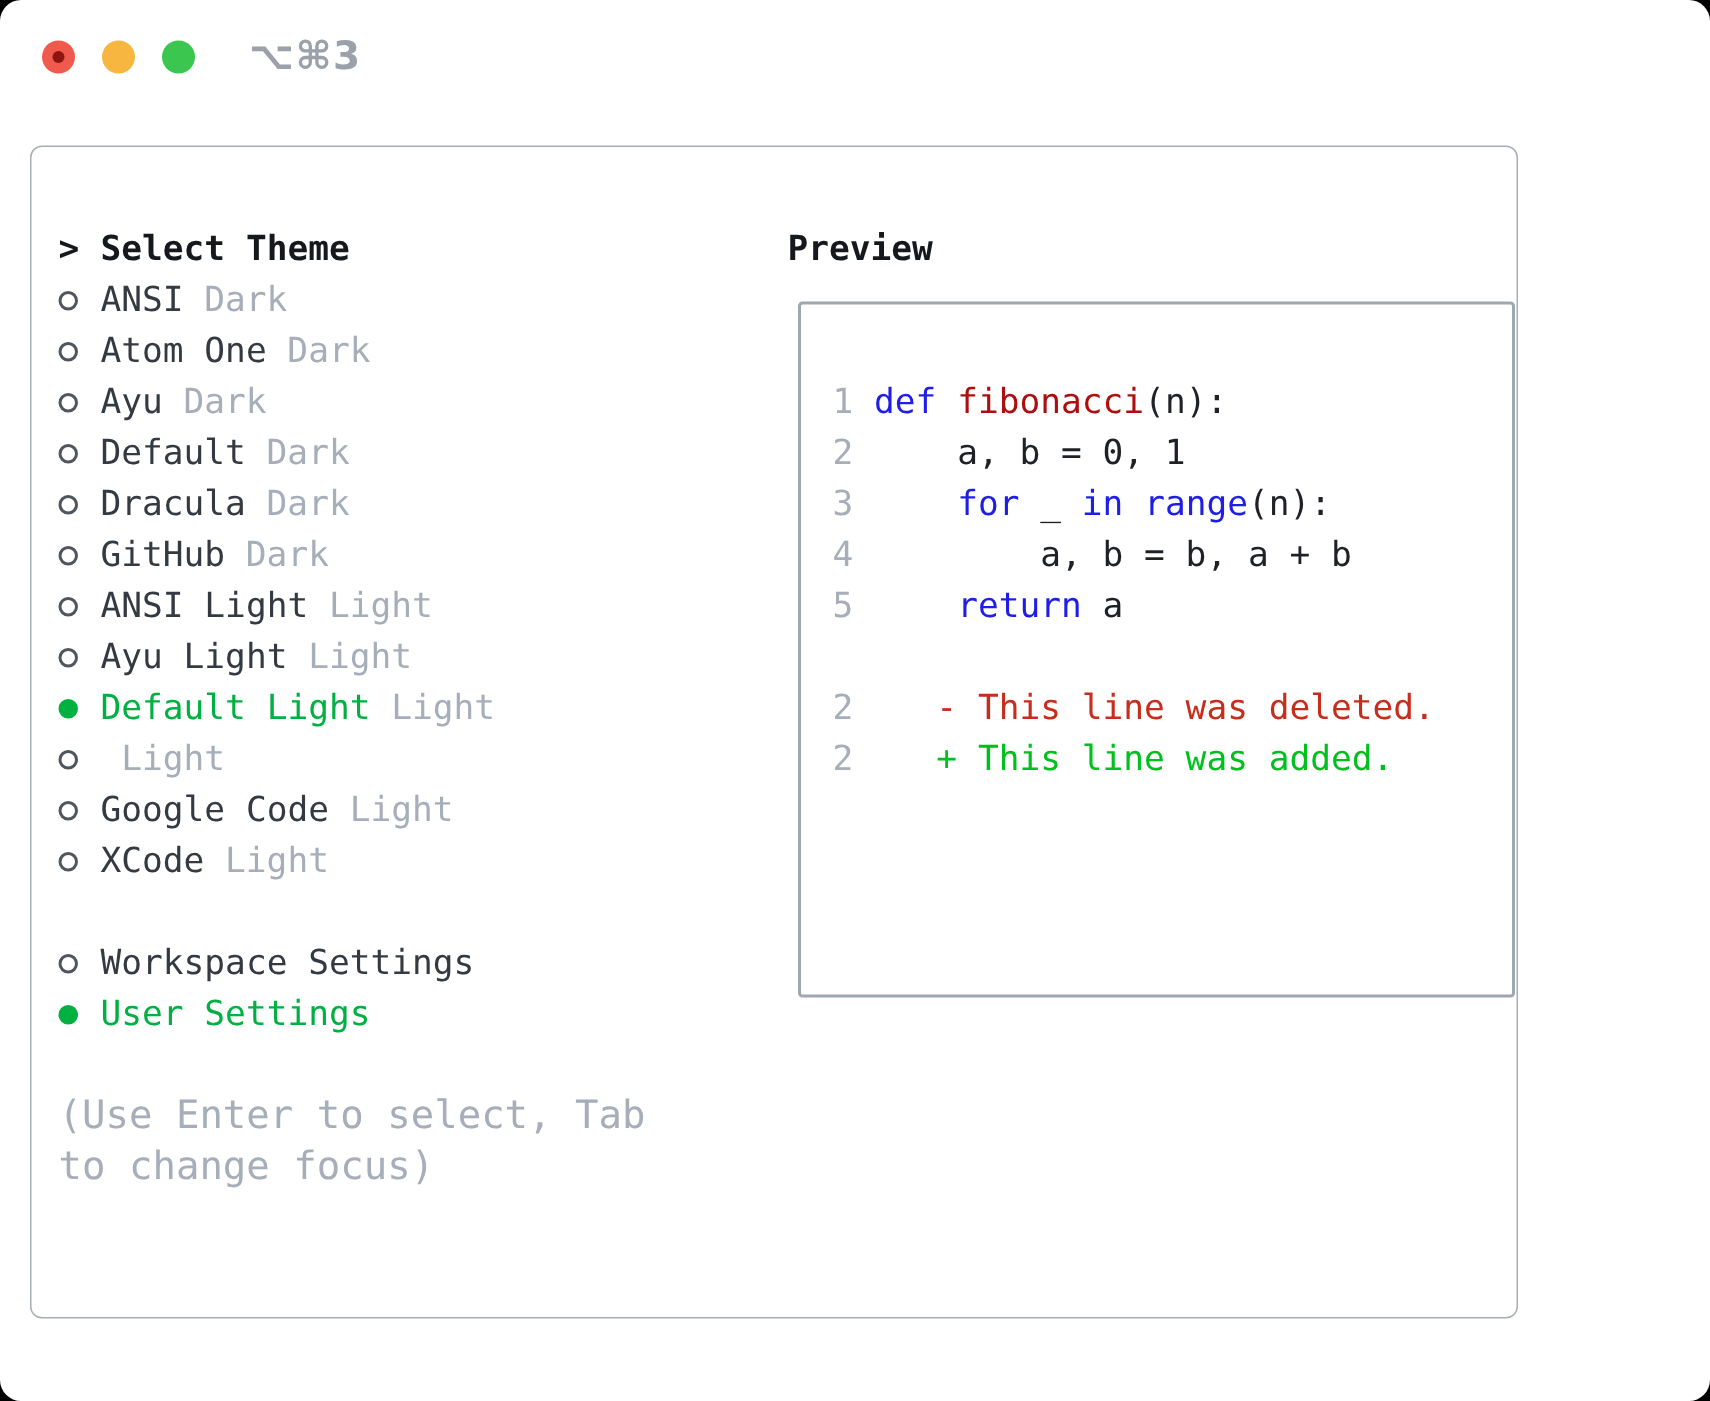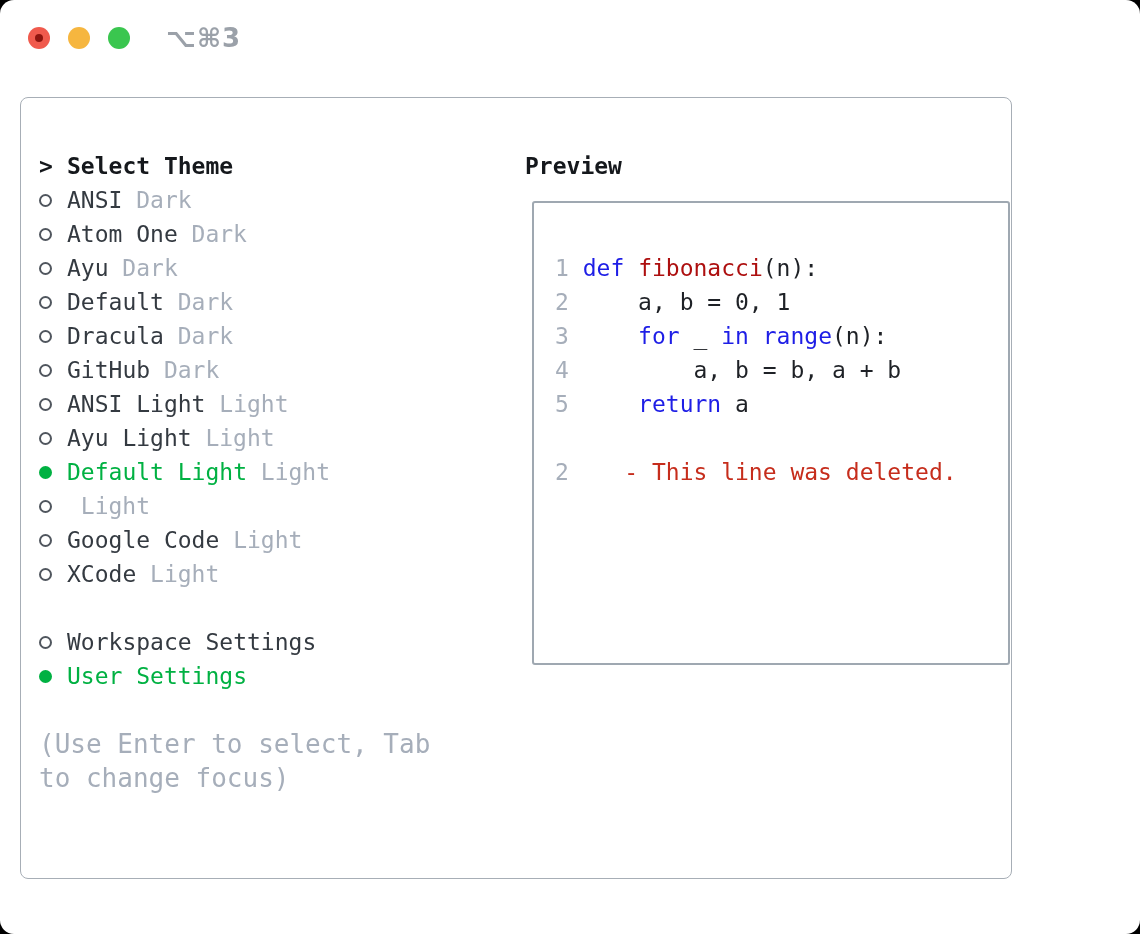--- a/index.html
+++ b/index.html
@@ -240,18 +240,19 @@
       </div>
       <div class="preview-box">
         <div id="code-lines">
             <div class="code-line"><span class="ln">1</span><span class="seg-plain"> </span><span class="seg-keyword">def</span><span class="seg-plain"> </span><span class="seg-function">fibonacci</span><span class="seg-plain">(n):</span></div>
             <div class="code-line"><span class="ln">2</span><span class="seg-plain">     a, b = 0, 1</span></div>
             <div class="code-line"><span class="ln">3</span><span class="seg-plain">     </span><span class="seg-keyword">for</span><span class="seg-plain"> _ </span><span class="seg-keyword">in</span><span class="seg-plain"> </span><span class="seg-keyword">range</span><span class="seg-plain">(n):</span></div>
             <div class="code-line"><span class="ln">4</span><span class="seg-plain">         a, b = b, a + b</span></div>
             <div class="code-line"><span class="ln">5</span><span class="seg-plain">     </span><span class="seg-keyword">return</span><span class="seg-plain"> a</span></div>
             <div class="code-line"><span class="ln"></span></div>
             <div class="code-line"><span class="ln">2</span><span class="seg-deleted">    - This line was deleted.</span></div>
+            <div class="code-line"><span class="ln">2</span><span class="seg-added">    + This line was added.</span></div>
           </div>
       </div>
     </div>
 
   </div>
 </div>
 
 </body></html>

